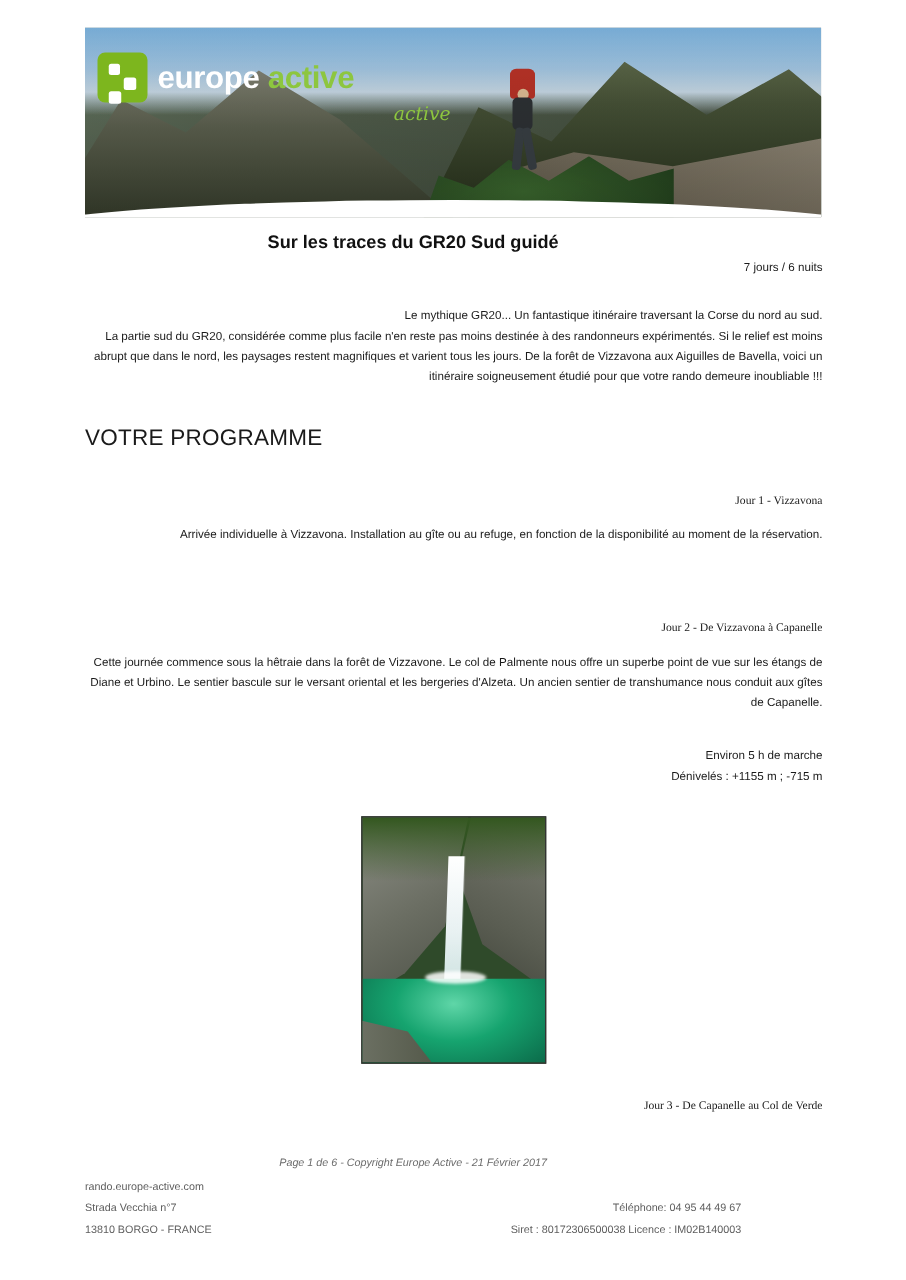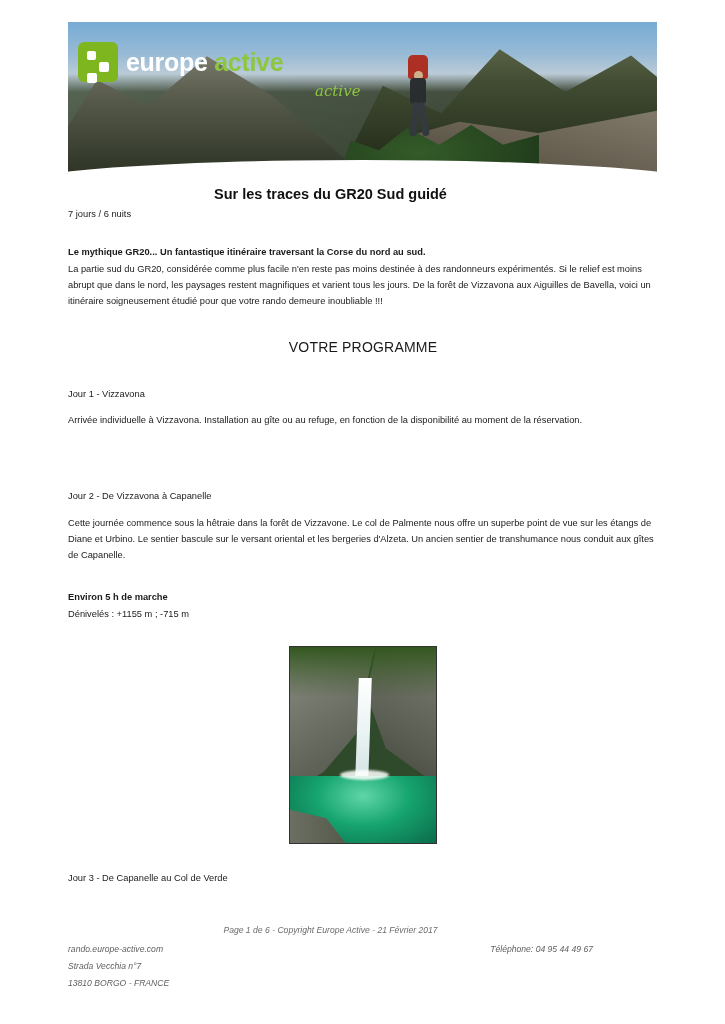--- a/index.html
+++ b/index.html
@@ -215,30 +215,29 @@
     top: 206px;
     width: 590px;
     font-size: 9.3px;
     line-height: 1.75;
     color: #1a1a1a;
   }
   .subtitle {
     font-size: 9.3px;
     margin: 0 0 22px 0;
   }
-  p { margin: 0; }
+  p { margin: 0; text-align: right; }
   .section-head {
-    text-align: center;
-    font-size: 14px;
+    font-size: 18px;
     margin: 24px 0 26px 0;
     letter-spacing: .2px;
   }
-  .day-title { margin-bottom: 10px; }
+  .day-title { margin-bottom: 10px; font-family: Liberation Serif, serif; }
   .block { margin-bottom: 26px; }
-  .tight { margin-bottom: 0; font-weight: bold; }
+  .tight { margin-bottom: 0; }
   .spacer-lg { height: 34px; }
 
   
   .photo-wrap {
     display: flex;
     justify-content: center;
     margin: 24px 0 26px 0;
   }
   .photo {
     width: 146px;
@@ -316,25 +315,25 @@
     font-size: 8.6px;
     font-style: italic;
     color: #6b6b6b;
   }
   .footer {
     position: absolute;
     left: 68px;
     right: 68px;
     top: 941px;
     font-size: 8.6px;
-    font-style: italic;
     color: #5e5e5e;
     line-height: 1.95;
     display: flex;
     justify-content: space-between;
+    align-items: flex-end;
   }
   .footer .left { text-align: left; }
   .footer .right { text-align: right; }
 </style>
 </head>
 <body>
 
 <div class="page">
 
   <div class="banner">
@@ -409,16 +408,17 @@
   <div class="page-note">Page 1 de 6 - Copyright Europe Active - 21 Février 2017</div>
 
   <div class="footer">
     <div class="left">
       <div>rando.europe-active.com</div>
       <div>Strada Vecchia n°7</div>
       <div>13810 BORGO - FRANCE</div>
     </div>
     <div class="right">
       <div>Téléphone: 04 95 44 49 67</div>
+      <div>Siret : 80172306500038 Licence : IM02B140003</div>
     </div>
   </div>
 
 </div>
 
 </body></html>

